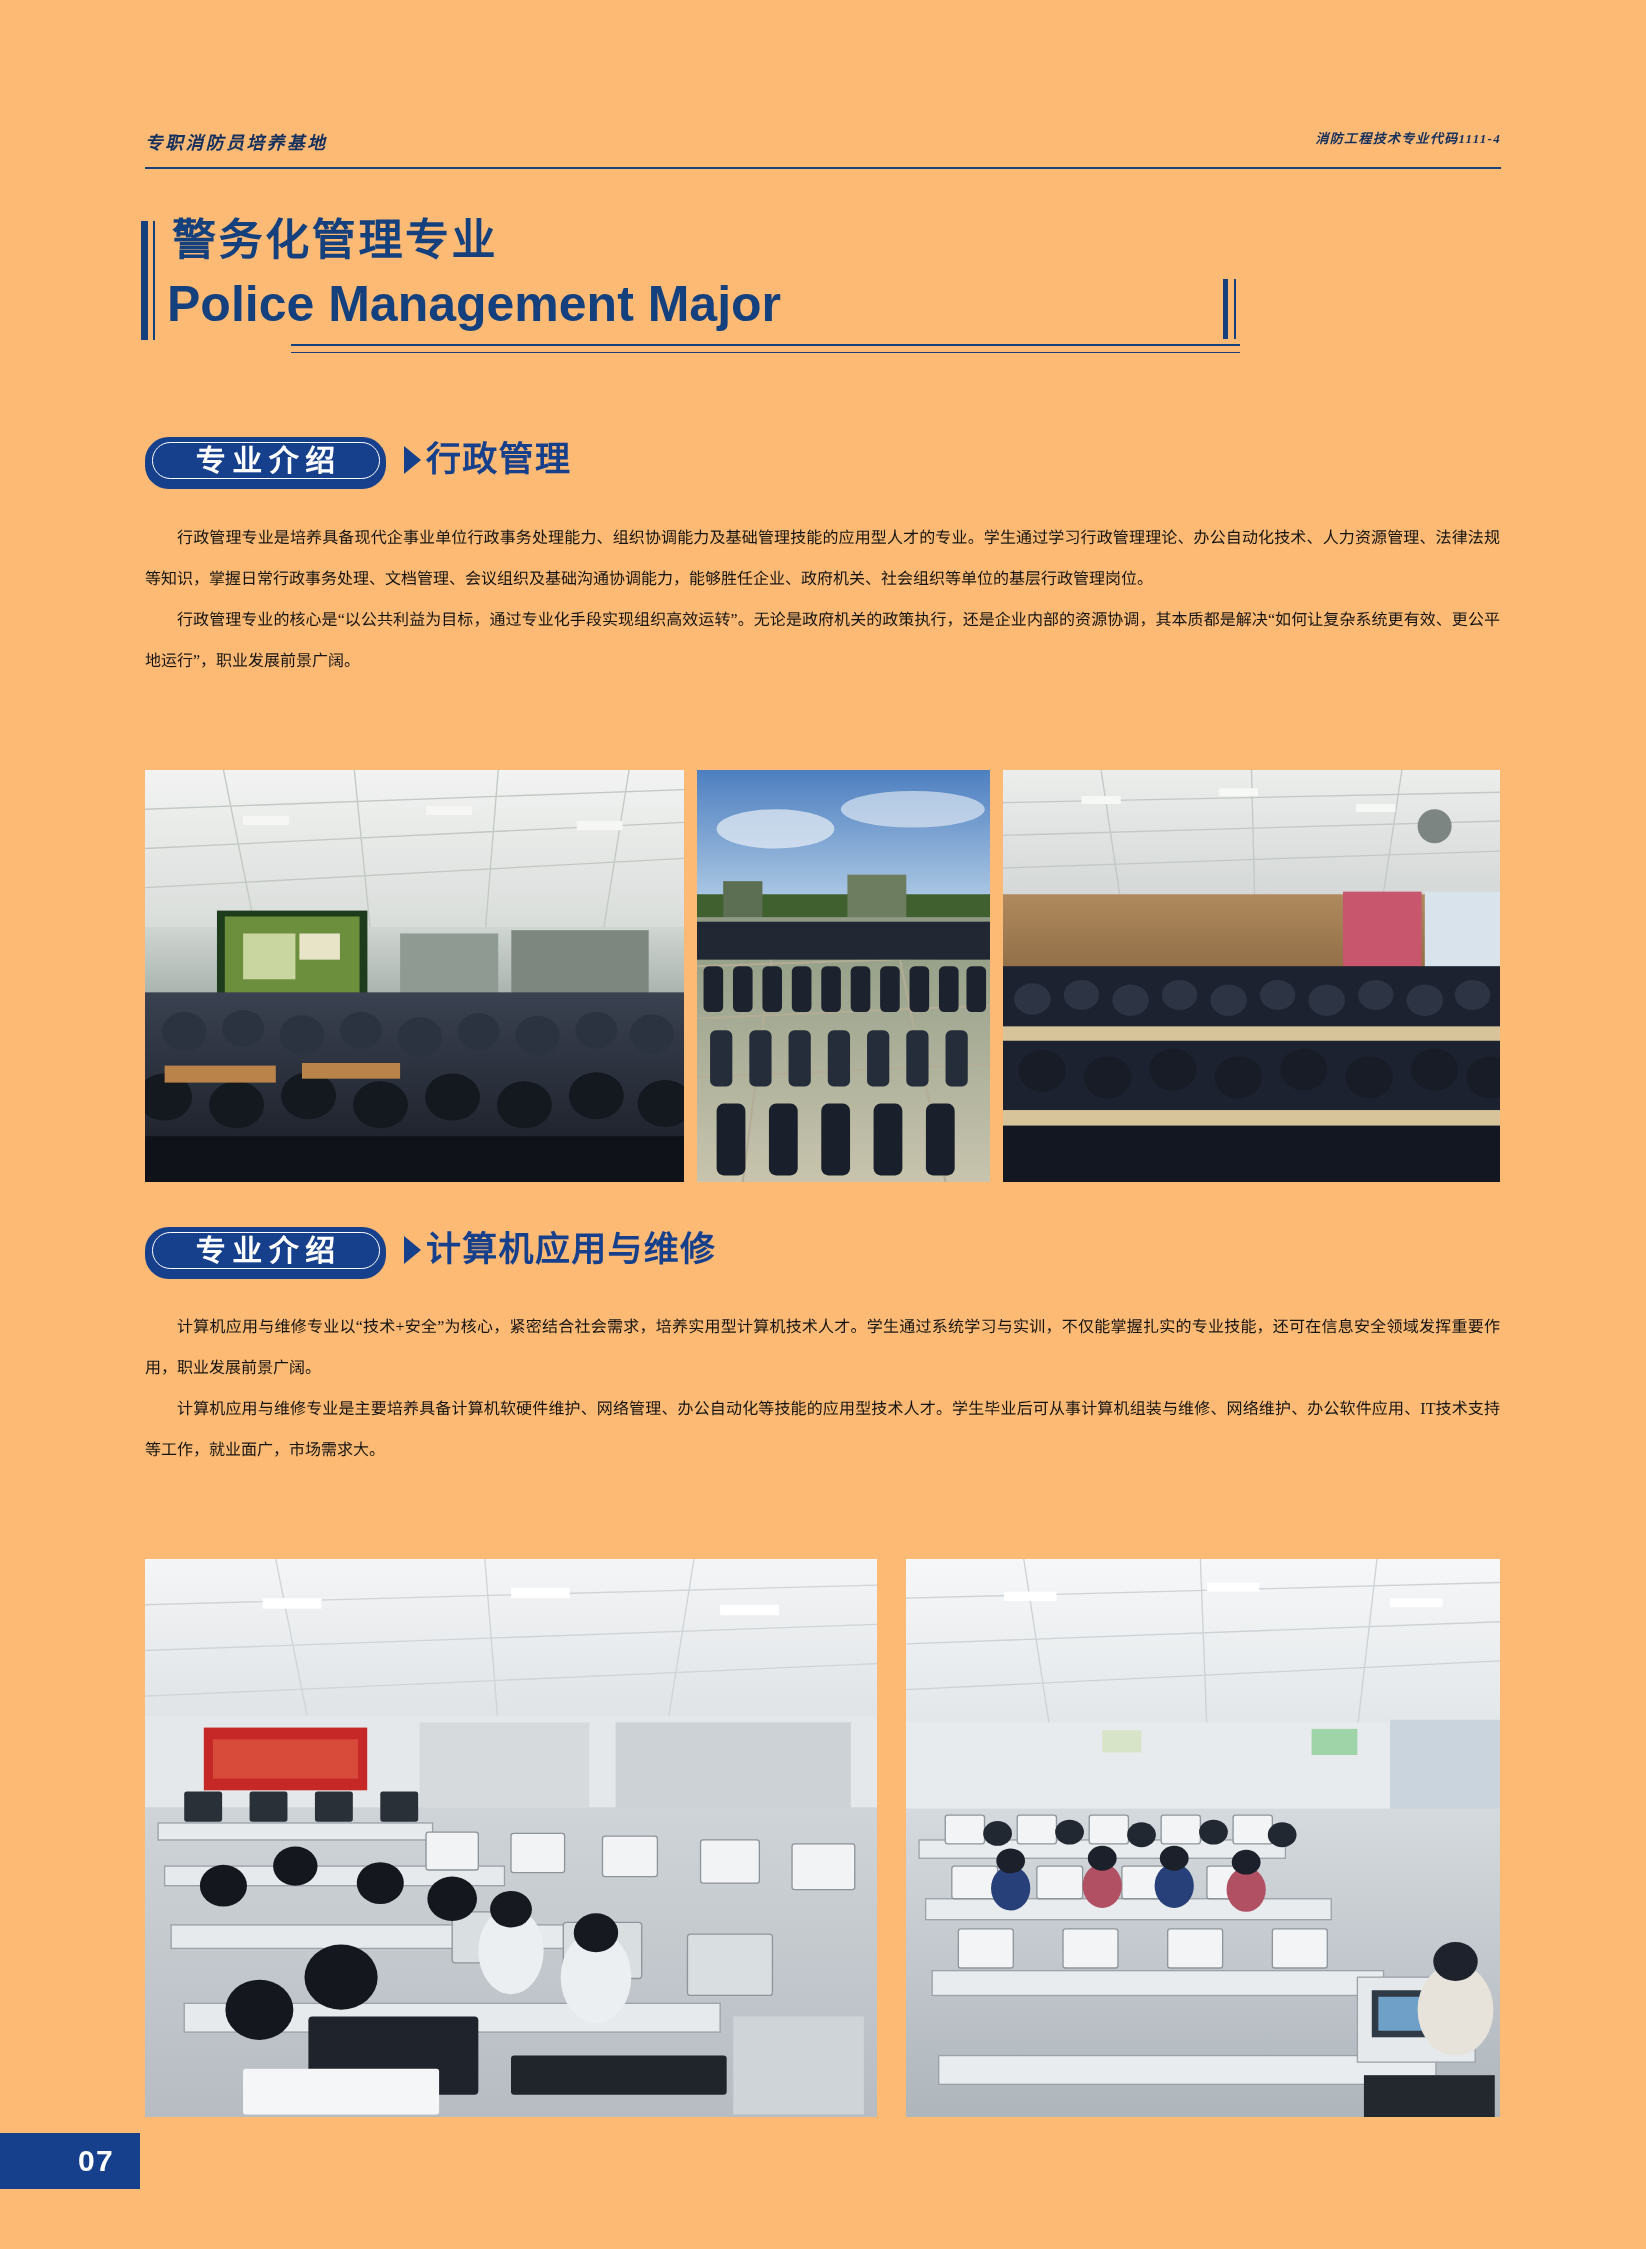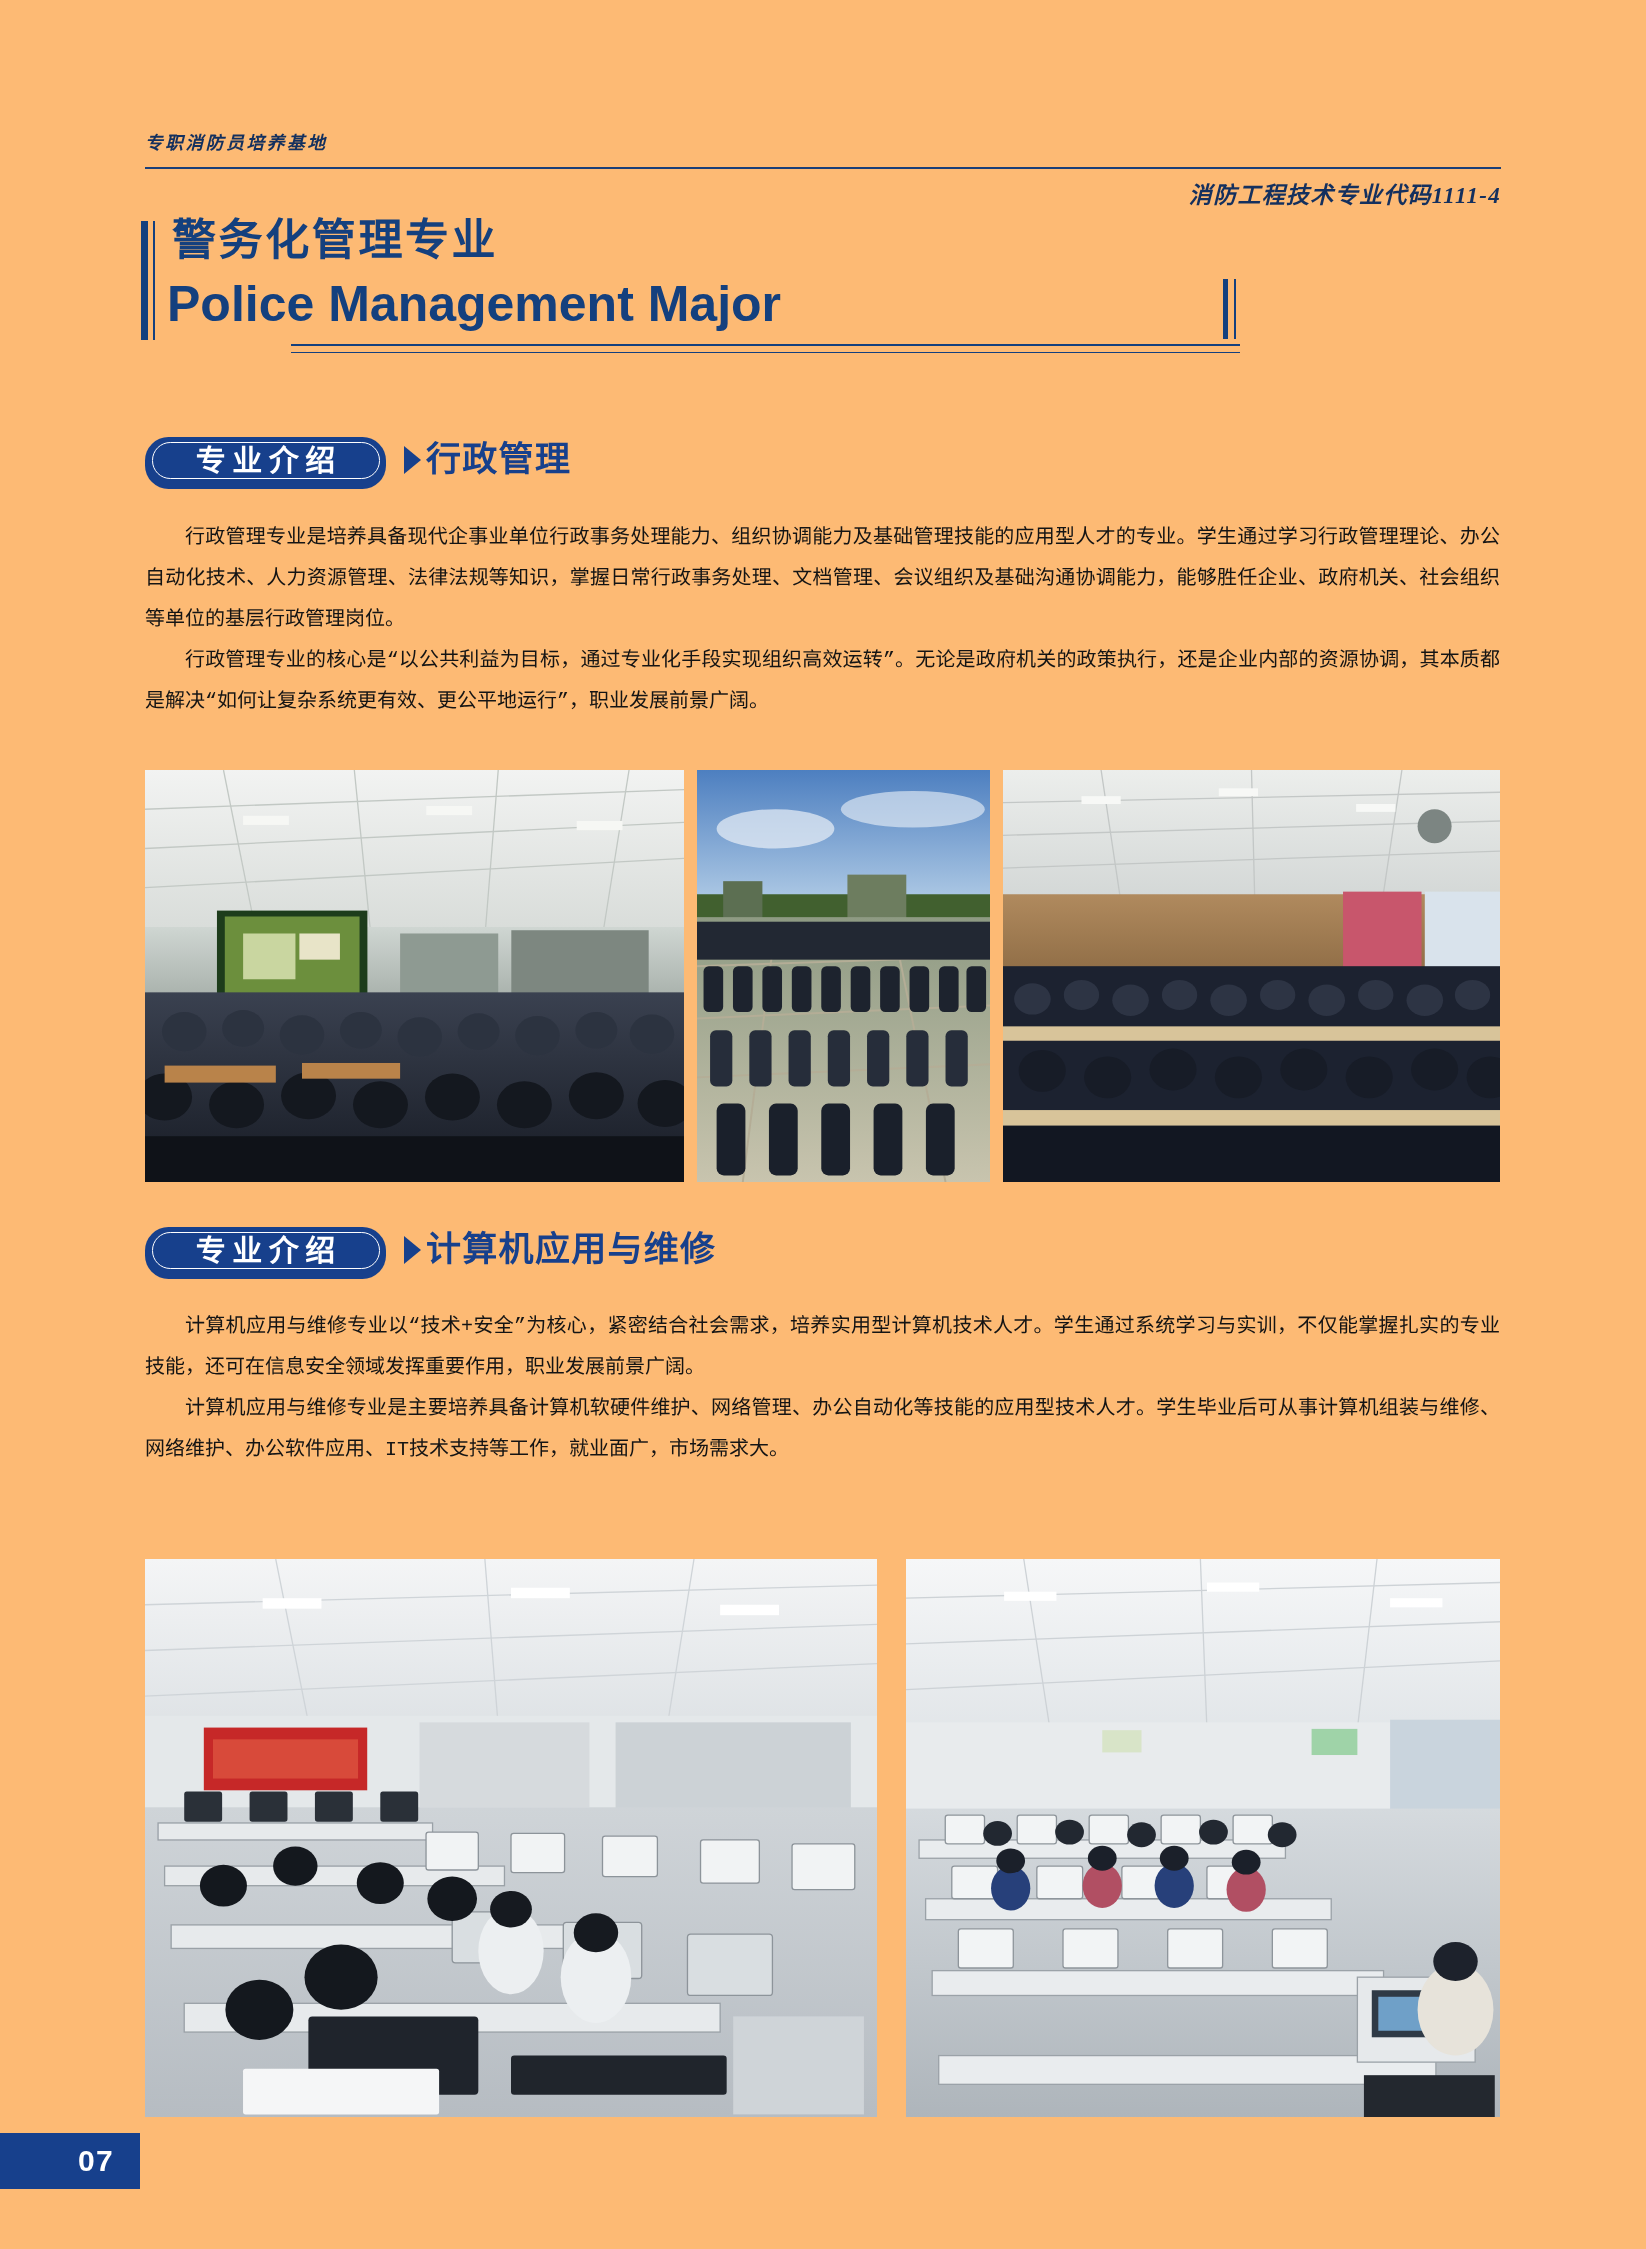--- a/index.html
+++ b/index.html
@@ -48,25 +48,24 @@
     letter-spacing: 2.6px;
     color: #14305e;
     font-style: italic;
   }
   .header-right {
     position: absolute;
     right: 0;
     top: 0;
     font-family: "Liberation Serif", "DejaVu Serif", serif;
     font-weight: bold;
-    font-size: 23px;
+    font-size: 13px;
     letter-spacing: 1.3px;
     color: #14305e;
     font-style: italic;
-    margin-top: 48px;
   }
 
   
   .title-block {
     position: absolute;
     left: 141px;
     top: 216px;
     width: 1020px;
     height: 163px;
   }
@@ -197,22 +196,22 @@
     color: #17408c;
     line-height: 44px;
     white-space: nowrap;
   }
 
   
   .body-text {
     position: absolute;
     left: 145px;
     width: 1355px;
-    font-family: Liberation Mono, monospace;
-    font-size: 20px;
+    font-family: Liberation Serif, serif;
+    font-size: 16px;
     line-height: 41px;
     color: #141414;
     text-align: justify;
     text-justify: inter-ideograph;
   }
   .body-text p {
     margin: 0;
     text-indent: 2em;
   }
 

